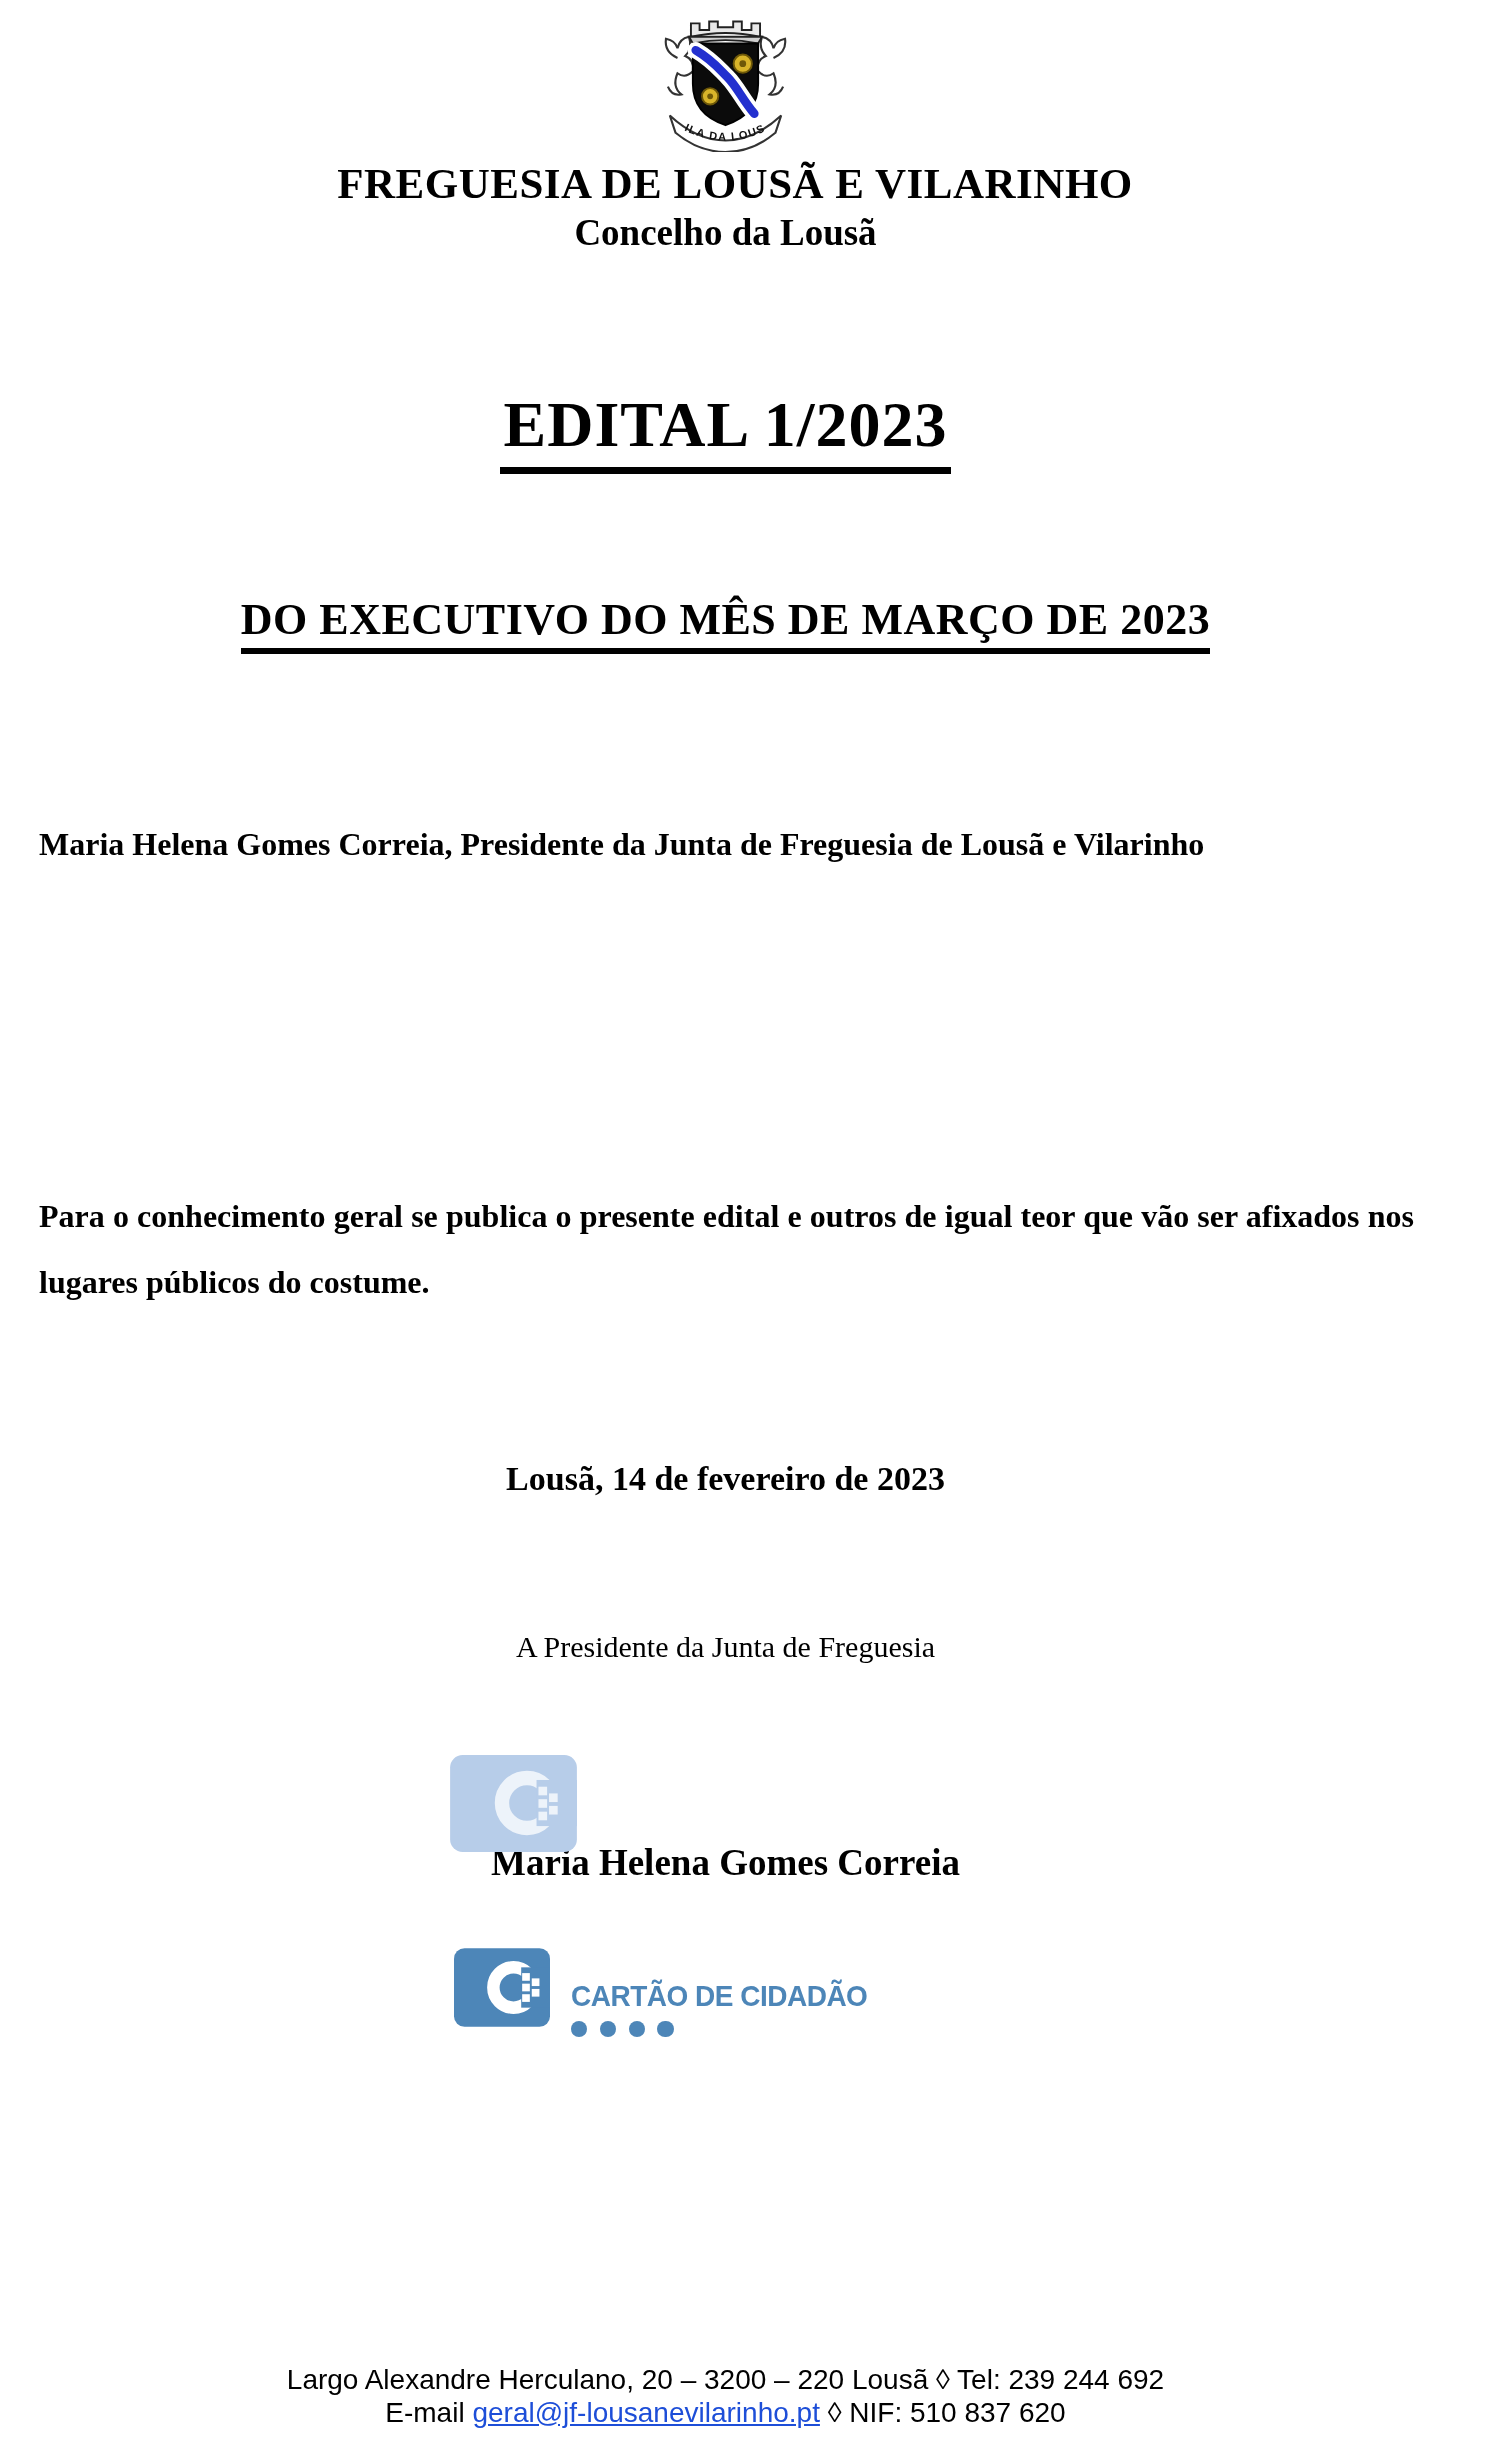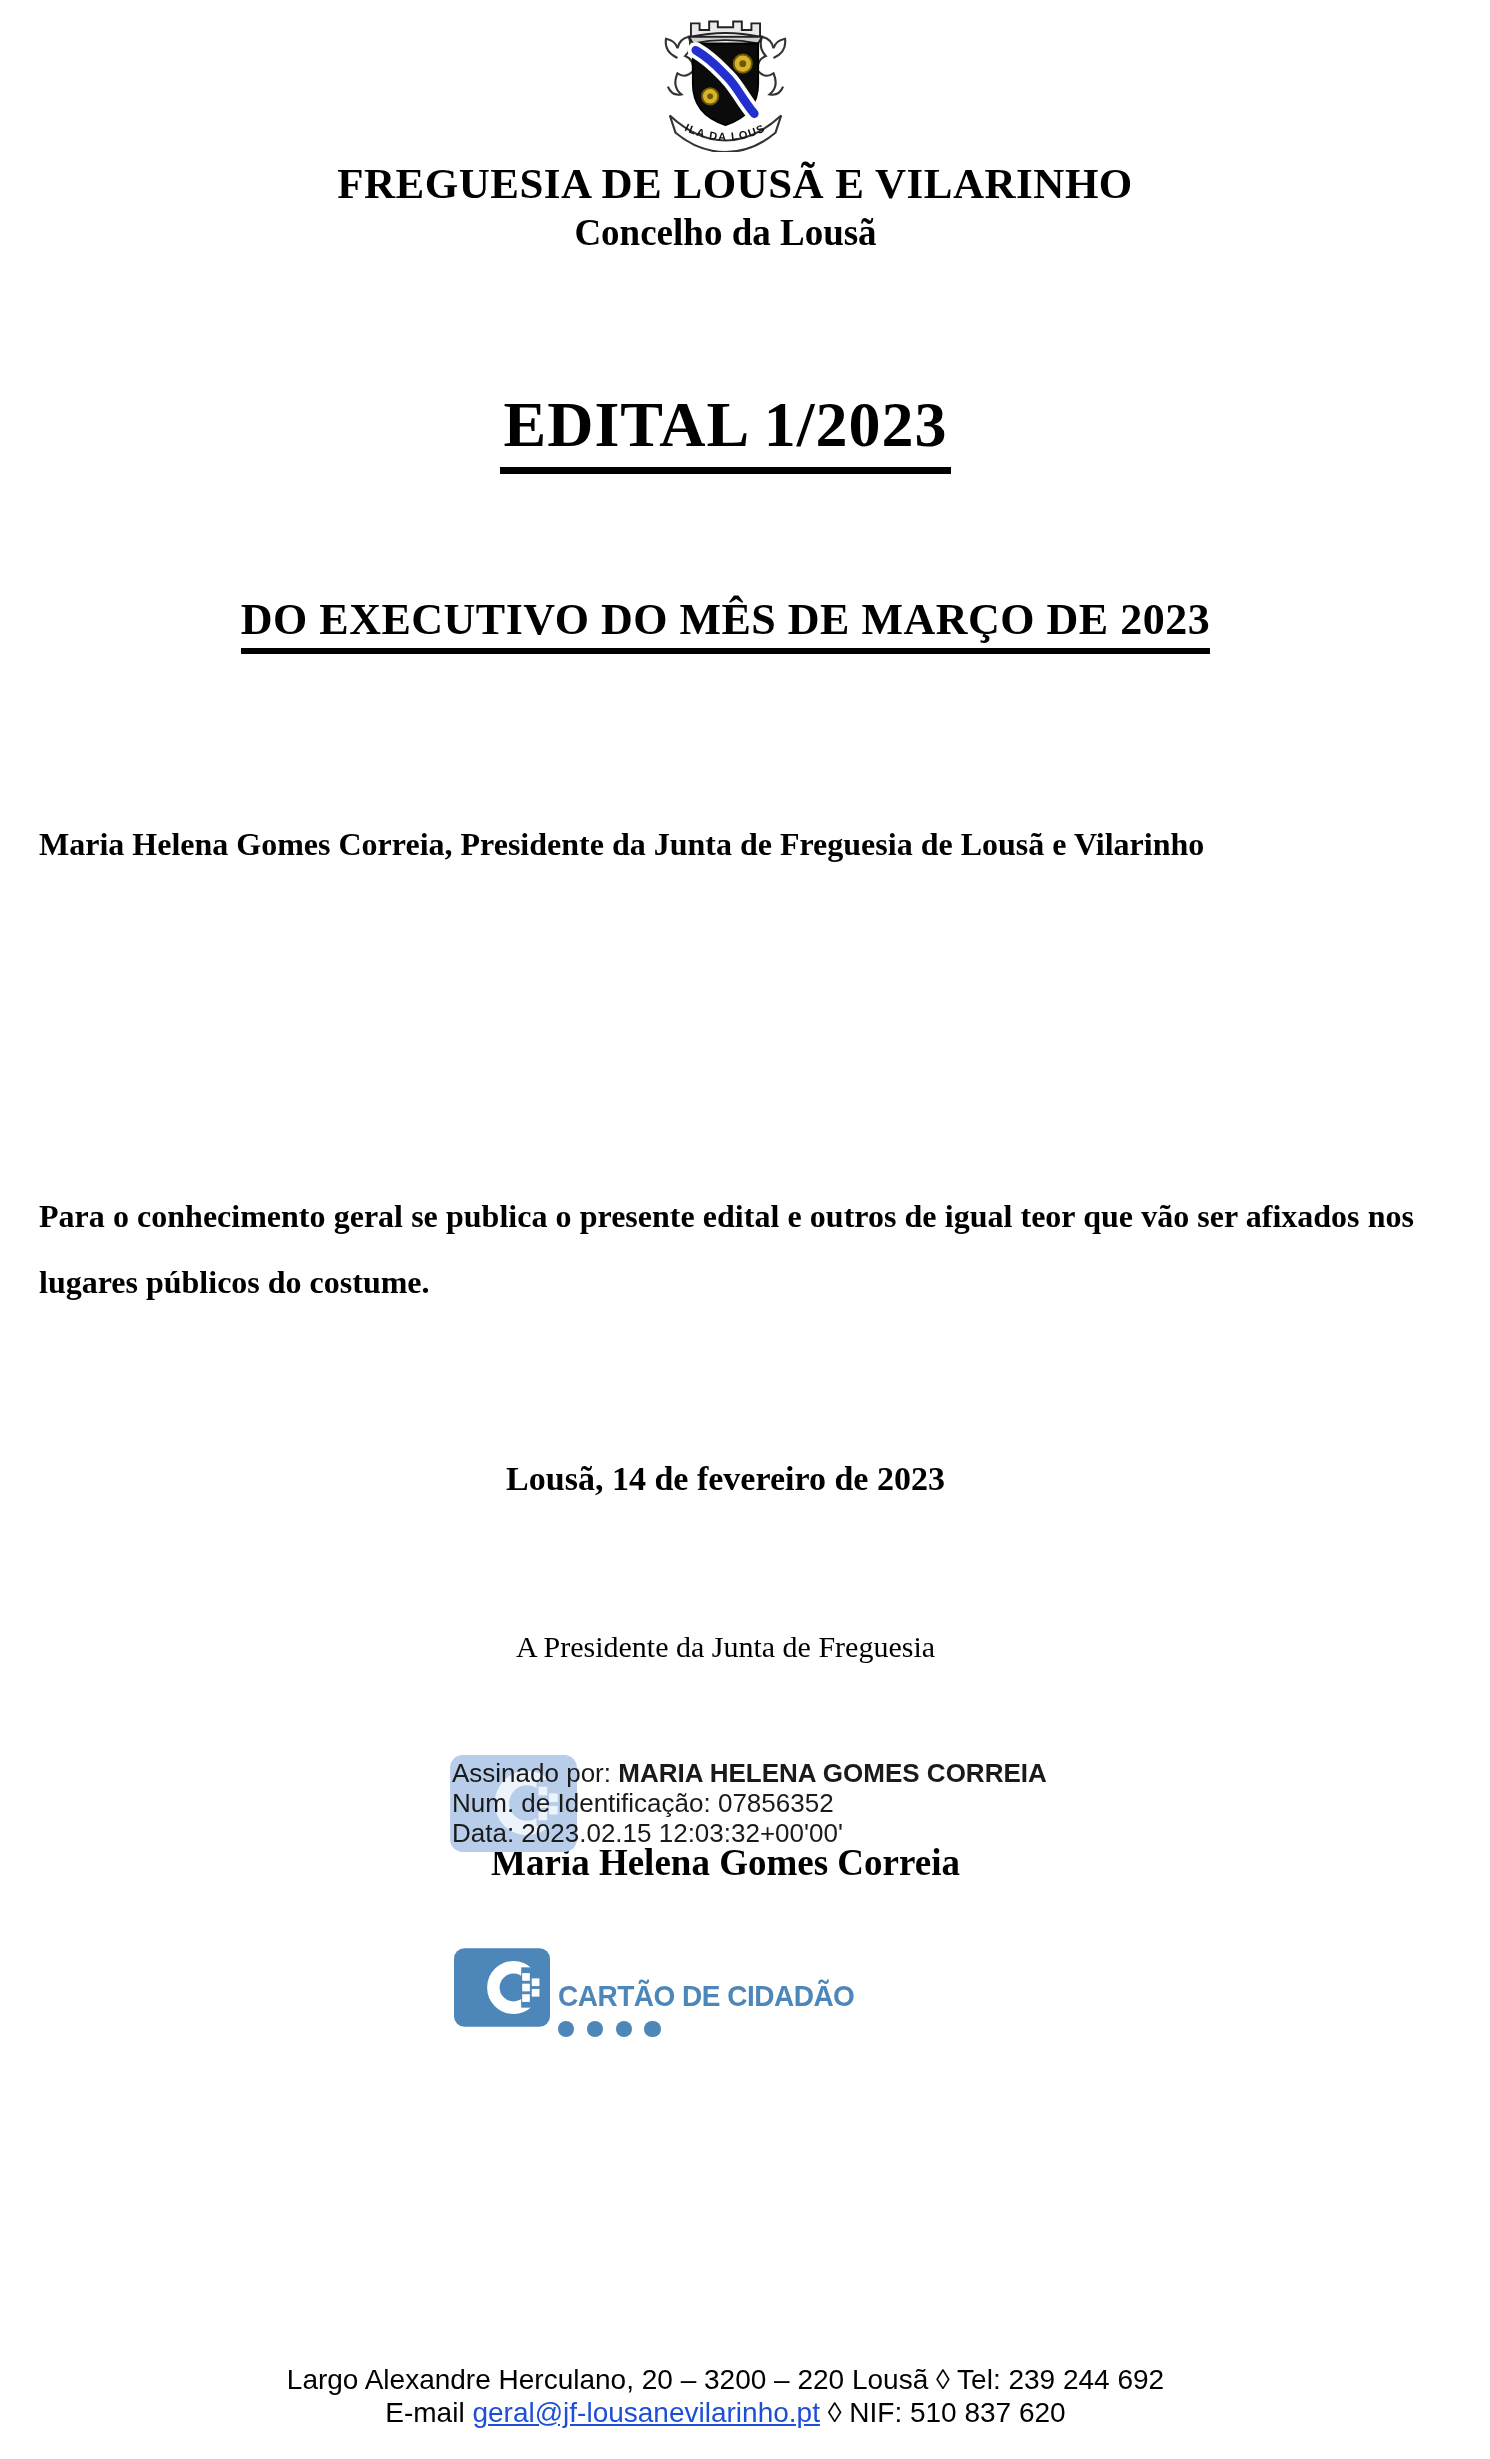--- a/index.html
+++ b/index.html
@@ -47,21 +47,21 @@
   .stamp-text{
     position:absolute;left:452px;top:1758px;z-index:4;
     font-family:"Liberation Sans", sans-serif;
     font-size:26px;line-height:30px;color:#1a1a1a;white-space:nowrap;
   }
   .stamp-text .b{font-weight:bold;}
   .typed-name{top:1841px;z-index:1;font-weight:bold;font-size:37px;}
 
   .cc-logo{position:absolute;left:454px;top:1948px;display:flex;align-items:flex-start;}
   .cc-logo .mark{flex:0 0 auto;}
-  .cc-logo .right{margin-left:8px;margin-top:31px;}
+  .cc-logo .right{margin-left:21px;margin-top:31px;}
   .cc-label{
     font-family:"Liberation Sans", sans-serif;font-weight:bold;
     font-size:28px;letter-spacing:-0.5px;color:#4d86b8;white-space:nowrap;
     transform:scaleY(1.08);transform-origin:top left;
   }
   .cc-dots{display:flex;gap:12.5px;margin-top:9.6px;}
   .cc-dots i{width:16.3px;height:16.3px;border-radius:50%;background:#4d86b8;display:block;}
 
   .footer{
     top:2363px;
@@ -129,25 +129,20 @@
       <circle cx="80" cy="50" r="26" fill="none" stroke="rgba(255,255,255,0.75)" stroke-width="15"></circle>
       <rect x="90" y="26" width="42" height="48" fill="#b7cde9"></rect>
       <rect x="92" y="33" width="9" height="9" fill="rgba(255,255,255,0.75)"></rect>
       <rect x="92" y="46" width="9" height="9" fill="rgba(255,255,255,0.75)"></rect>
       <rect x="92" y="59" width="9" height="9" fill="rgba(255,255,255,0.75)"></rect>
       <rect x="103" y="40" width="9" height="9" fill="rgba(255,255,255,0.75)"></rect>
       <rect x="103" y="53" width="9" height="9" fill="rgba(255,255,255,0.75)"></rect>
     </svg>
   </div>
 
-  <div class="stamp-text">
-    <div><span>Assinado por: </span><span class="b">MARIA HELENA GOMES CORREIA</span></div>
-    <div>Num. de Identificação: 07856352</div>
-    <div>Data: 2023.02.15 12:03:32+00'00'</div>
-  </div>
 
   <div class="cc-logo">
     <div class="mark">
       <svg width="96" height="79" viewBox="0 0 100 82" aria-hidden="true">
         <rect x="0" y="0" width="100" height="82" rx="11" fill="#4d86b8"></rect>
         <circle cx="62" cy="41" r="21" fill="none" stroke="#ffffff" stroke-width="13"></circle>
         <rect x="70" y="20" width="30" height="42" fill="#4d86b8"></rect>
         <rect x="71" y="26" width="8" height="8" fill="#ffffff"></rect>
         <rect x="71" y="37" width="8" height="8" fill="#ffffff"></rect>
         <rect x="71" y="48" width="8" height="8" fill="#ffffff"></rect>

